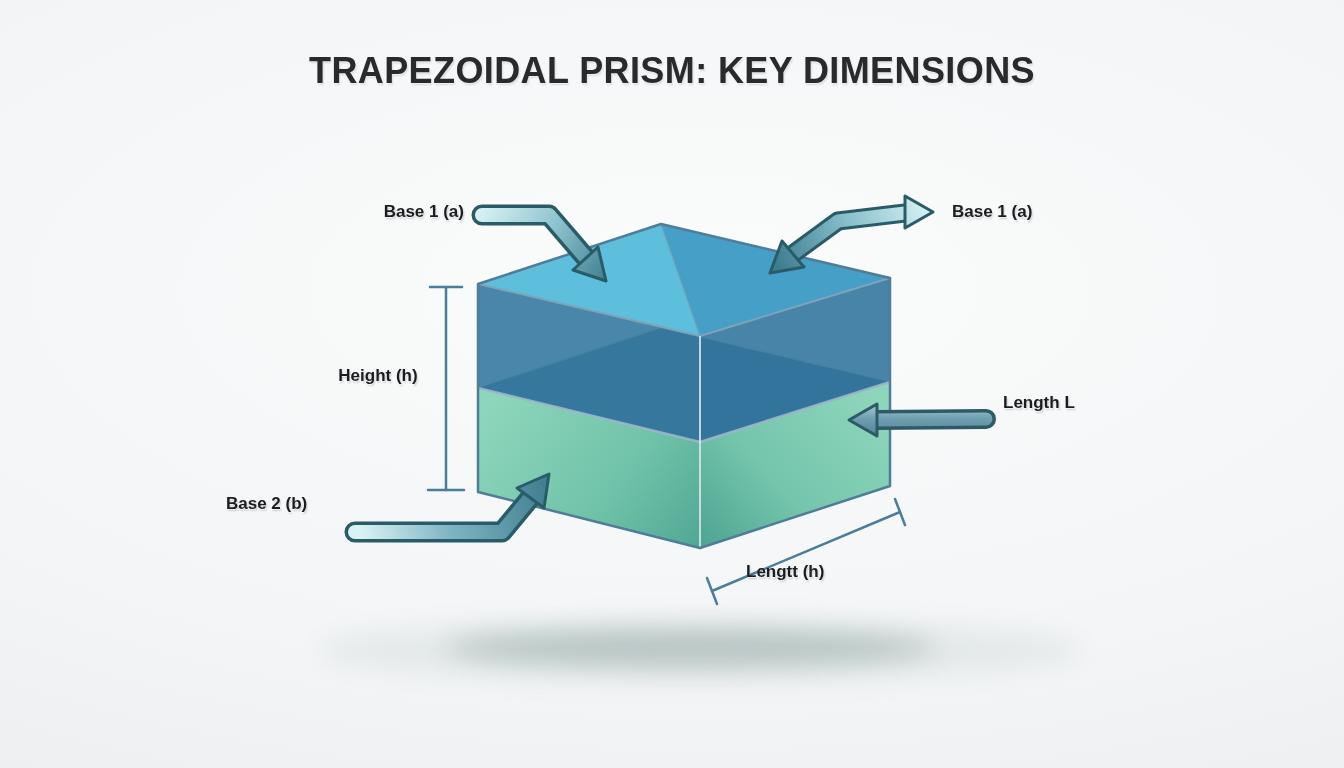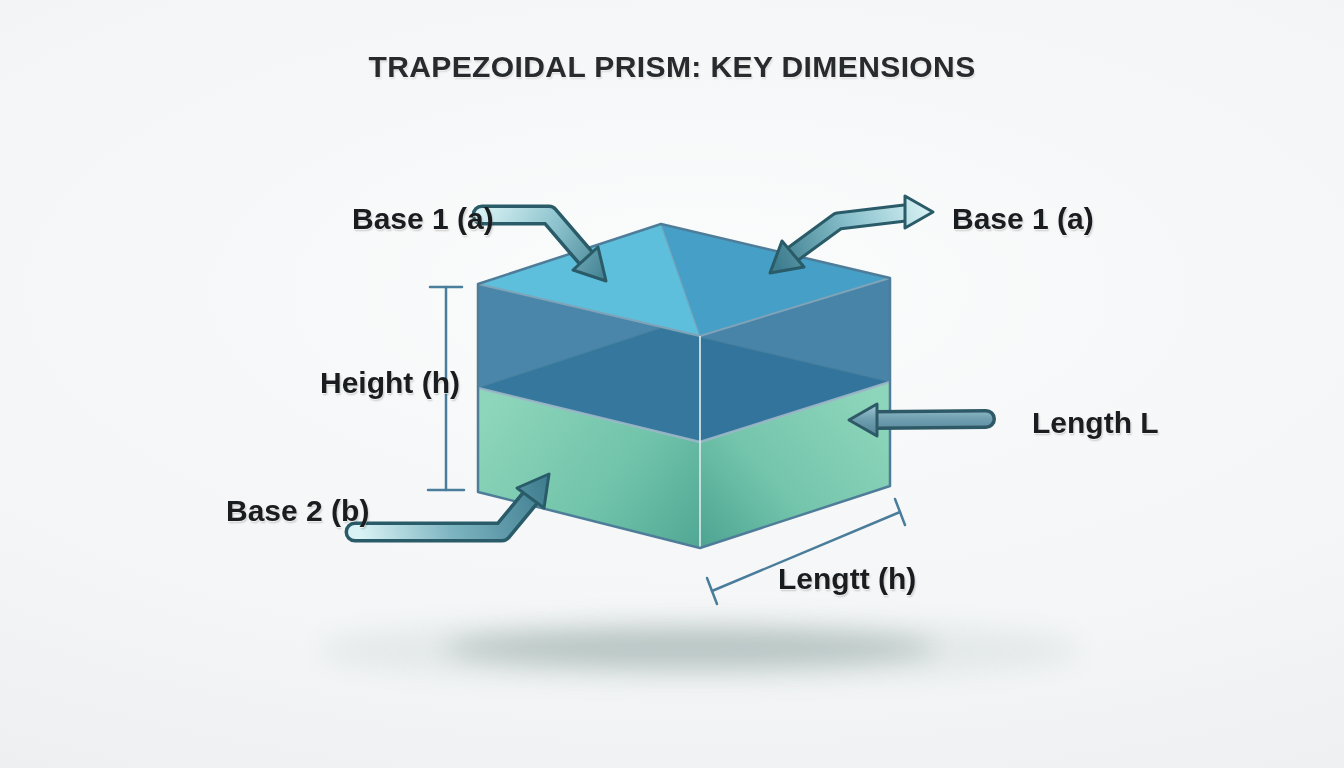--- a/index.html
+++ b/index.html
@@ -4,33 +4,33 @@
 <style>
   html,body{margin:0;padding:0;background:#e9ebec;}
   #canvas{
     position:relative;width:1344px;height:768px;overflow:hidden;
     background:radial-gradient(ellipse 120% 90% at 52% 38%, #fbfcfc 0%, #f3f5f6 55%, #e9ebed 100%);
     font-family:"Liberation Sans", sans-serif;
   }
   #diagram-svg{position:absolute;left:0;top:0;}
   .title{
     position:absolute;left:0;right:0;top:50px;text-align:center;
-    font-size:30px;font-weight:700;letter-spacing:0.4px;color:#282b2e;
+    font-size:36px;font-weight:700;letter-spacing:0.4px;color:#282b2e;
     text-shadow:0 1px 1px rgba(255,255,255,.6), 1px 2px 2px rgba(0,0,0,.12);
   }
   .lbl{
-    position:absolute;font-size:30px;font-weight:700;color:#1a1d20;white-space:nowrap;
+    position:absolute;font-size:17px;font-weight:700;color:#1a1d20;white-space:nowrap;
     text-shadow:0 1px 0 rgba(255,255,255,.65), 1px 2px 2px rgba(0,0,0,.18);
   }
   .lbl-base1-left{left:352px;top:202px;width:112px;text-align:right;}
   .lbl-base1-right{left:952px;top:202px;}
   .lbl-height{left:320px;top:366px;width:116px;text-align:center;}
   .lbl-base2{left:226px;top:494px;}
-  .lbl-length-l{left:1003px;top:406px;margin-left:29px;}
-  .lbl-length-bottom{left:778px;top:562px;}
+  .lbl-length-l{left:1003px;top:393px;}
+  .lbl-length-bottom{left:746px;top:562px;}
 </style>
 </head>
 <body>
 
 <div id="canvas">
 
   <svg id="diagram-svg" width="1344" height="768" viewBox="0 0 1344 768">
     <defs>
       <filter id="softblur" x="-60%" y="-200%" width="220%" height="500%">
         <feGaussianBlur stdDeviation="13"></feGaussianBlur>

